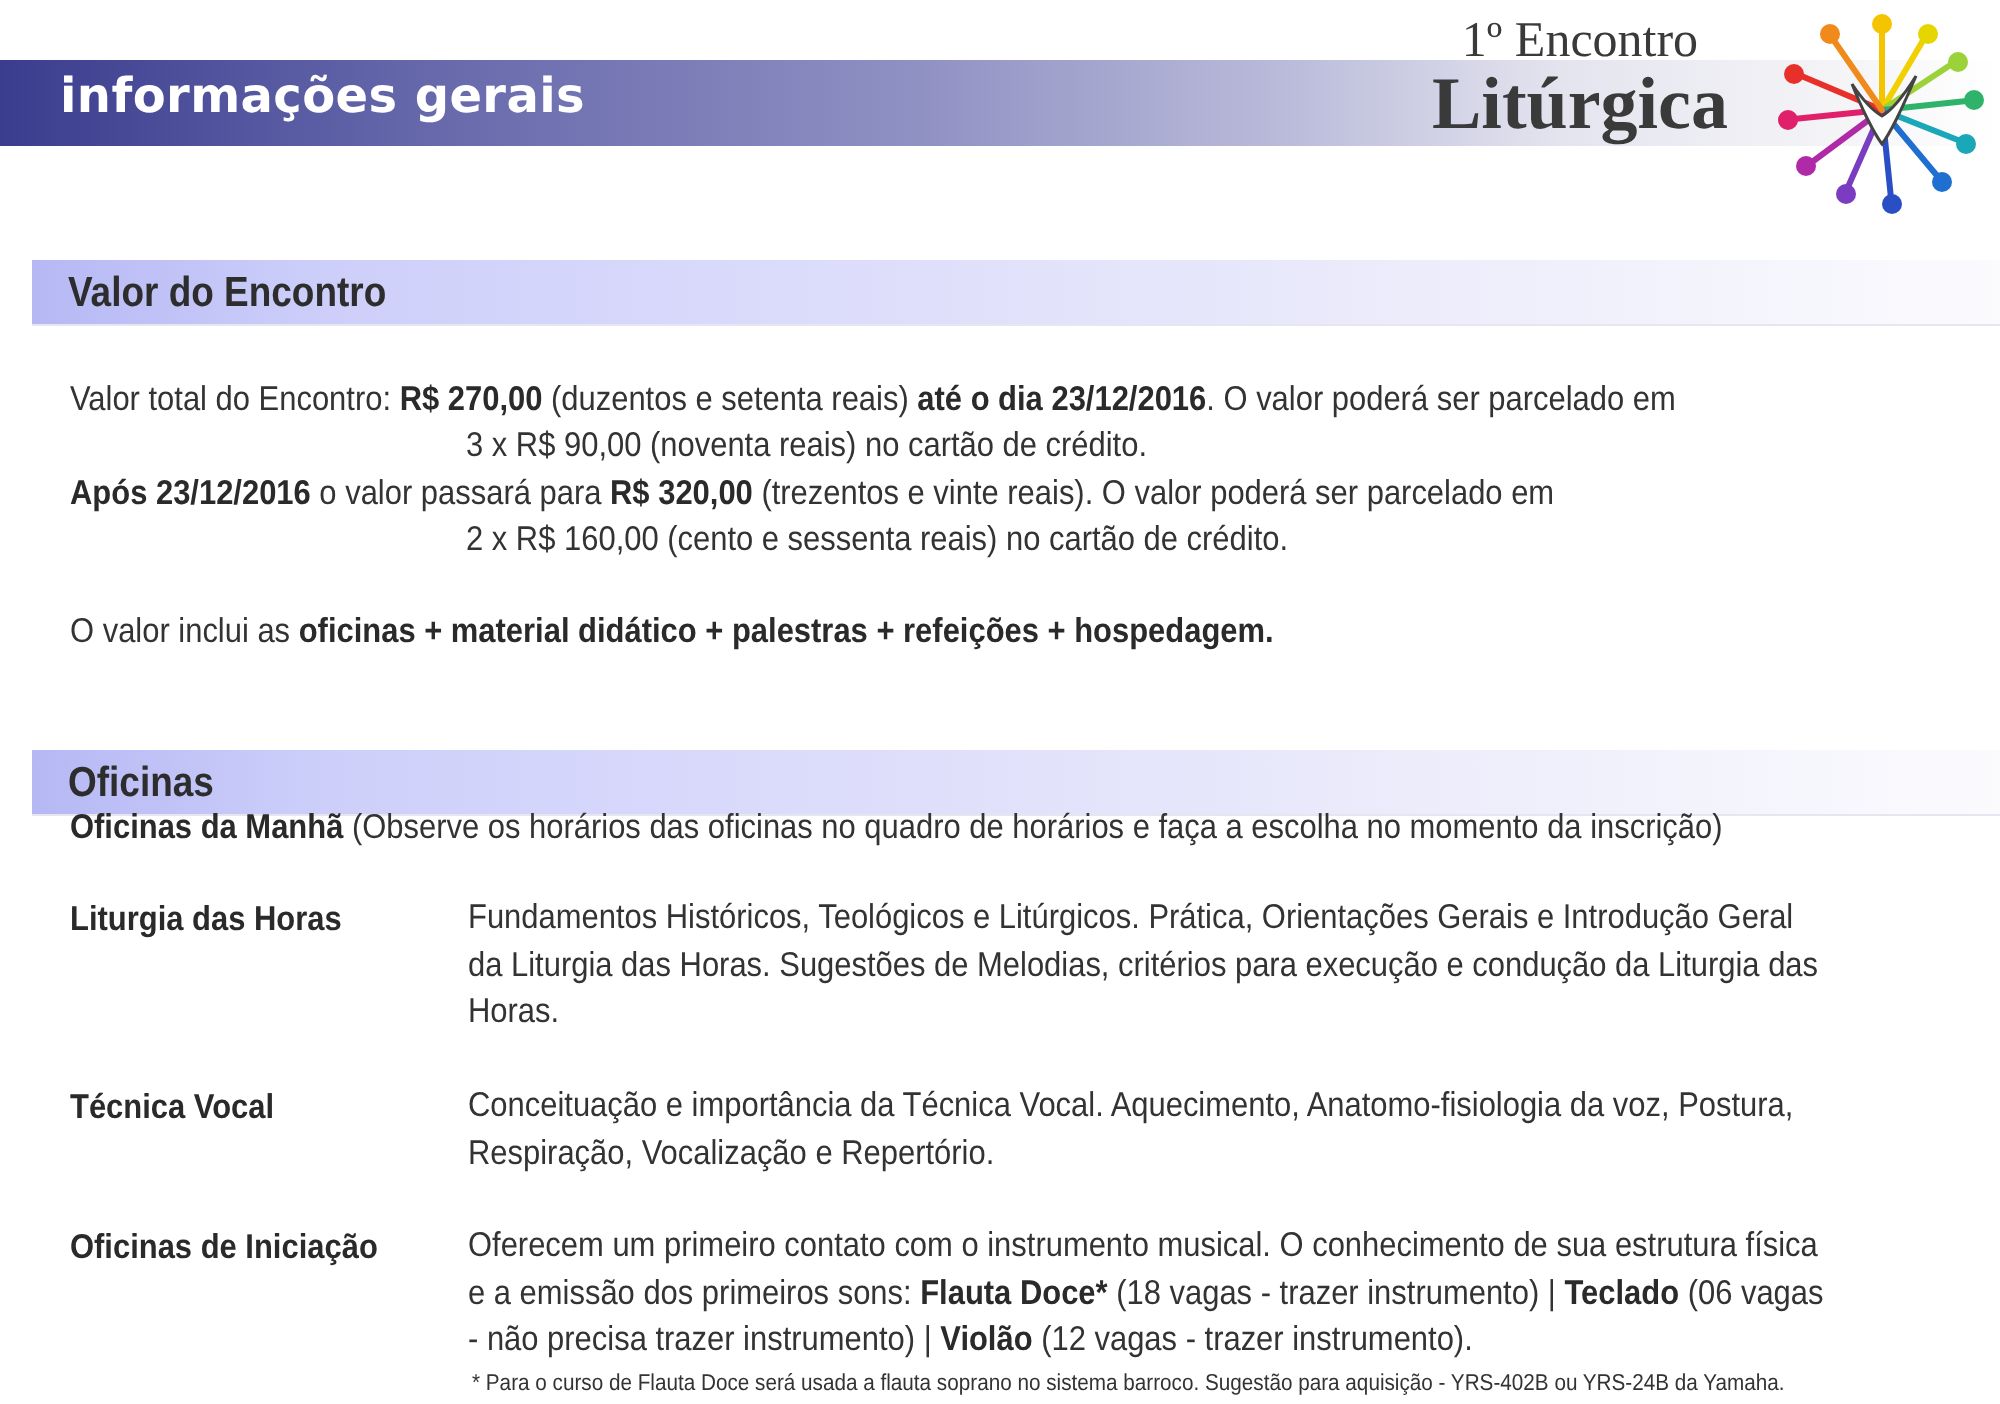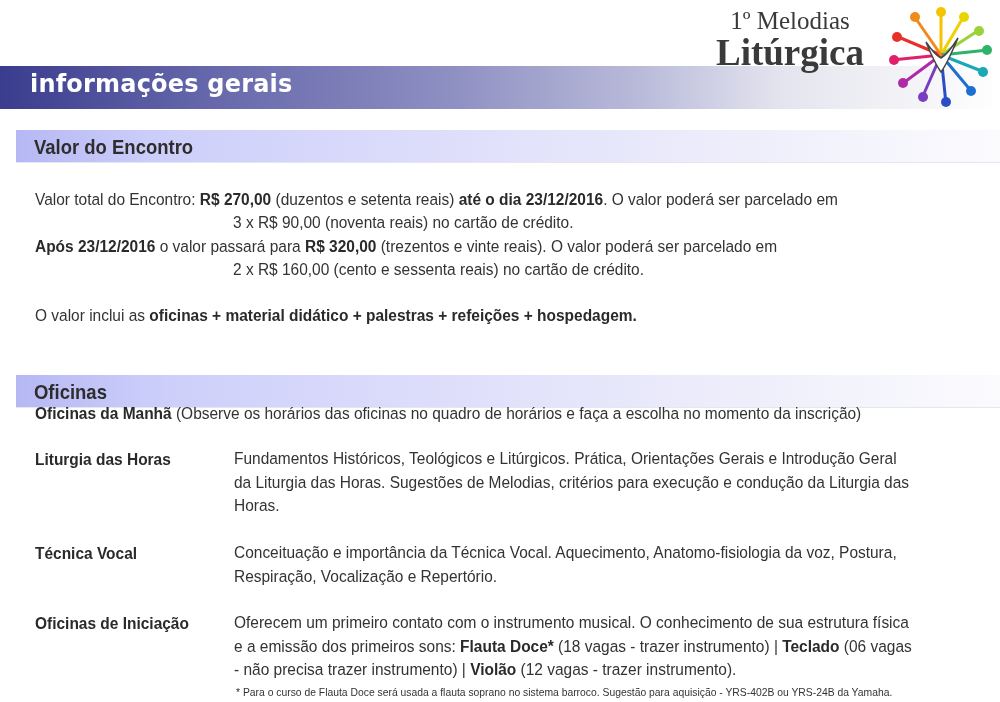--- a/index.html
+++ b/index.html
@@ -1,19 +1,19 @@
 <!DOCTYPE html>
 <html><head>
 <meta charset="utf-8">
 <style>
   html, body { margin:0; padding:0; }
   body { width:1000px; height:702px; background:#ffffff; position:relative; overflow:hidden;
          font-family:"Liberation Sans", sans-serif; color:#333333; }
   .topbar { position:absolute; left:0; top:30px; width:1000px; height:43px;
-            background:linear-gradient(to right, #3a3c8e 0%, #6466aa 20%, #8e8fc2 45%, #bcbddb 65%, #e4e4ef 78%, #f2f2f6 90%, #ffffff 100%);margin-top:36px; }
+            background:linear-gradient(to right, #3a3c8e 0%, #6466aa 20%, #8e8fc2 45%, #bcbddb 65%, #e4e4ef 78%, #f2f2f6 90%, #ffffff 100%); }
   .topbar-title { position:absolute; left:30px; top:4px; font-family:"DejaVu Sans", sans-serif; font-size:24px;
                   font-weight:bold; color:#ffffff; letter-spacing:0.2px; }
   .logo-text { position:absolute; right:120px; top:8px; width:180px; text-align:center;
                font-family:"Liberation Serif", serif; color:#3a3a3a; line-height:1; }
   .logo-l1 { font-size:25px; display:block; }
   .logo-l2 { font-size:19px; display:block; margin-top:3px; }
   .logo-l3 { font-size:37px; display:block; margin-top:1px;font-weight:bold; }
   .logo-emblem { position:absolute; left:886px; top:2px; width:110px; height:106px; }
   .section-bar { position:absolute; left:16px; width:958px; height:32px;
                  background:linear-gradient(to right, #b6b8f4 0%, #cdcffa 15%, #dcdcfb 40%, #ececfb 70%, #fbfbfe 100%);
@@ -31,21 +31,21 @@
           transform:scaleX(0.9); transform-origin:left; }
 </style>
 </head>
 <body>
 
 <div class="topbar">
   <span class="topbar-title">informações gerais</span>
 </div>
 
 <div class="logo-text">
-  <span class="logo-l1">1º Melodias</span>
+  <span class="logo-l1">1º Encontro</span>
   <span class="logo-l3">Litúrgica</span>
 </div>
 <div class="logo-emblem">
   <svg width="110" height="106" viewBox="0 0 110 106">
     <g fill="none" stroke-width="3" stroke-linecap="round">
       <path d="M55 53 L55 8" stroke="#f5c400"></path>
       <path d="M55 53 L78 14" stroke="#f0d000"></path>
       <path d="M55 53 L93 28" stroke="#9bd23a"></path>
       <path d="M55 53 L102 48" stroke="#2fb36a"></path>
       <path d="M55 53 L98 70" stroke="#1aa7b8"></path>

